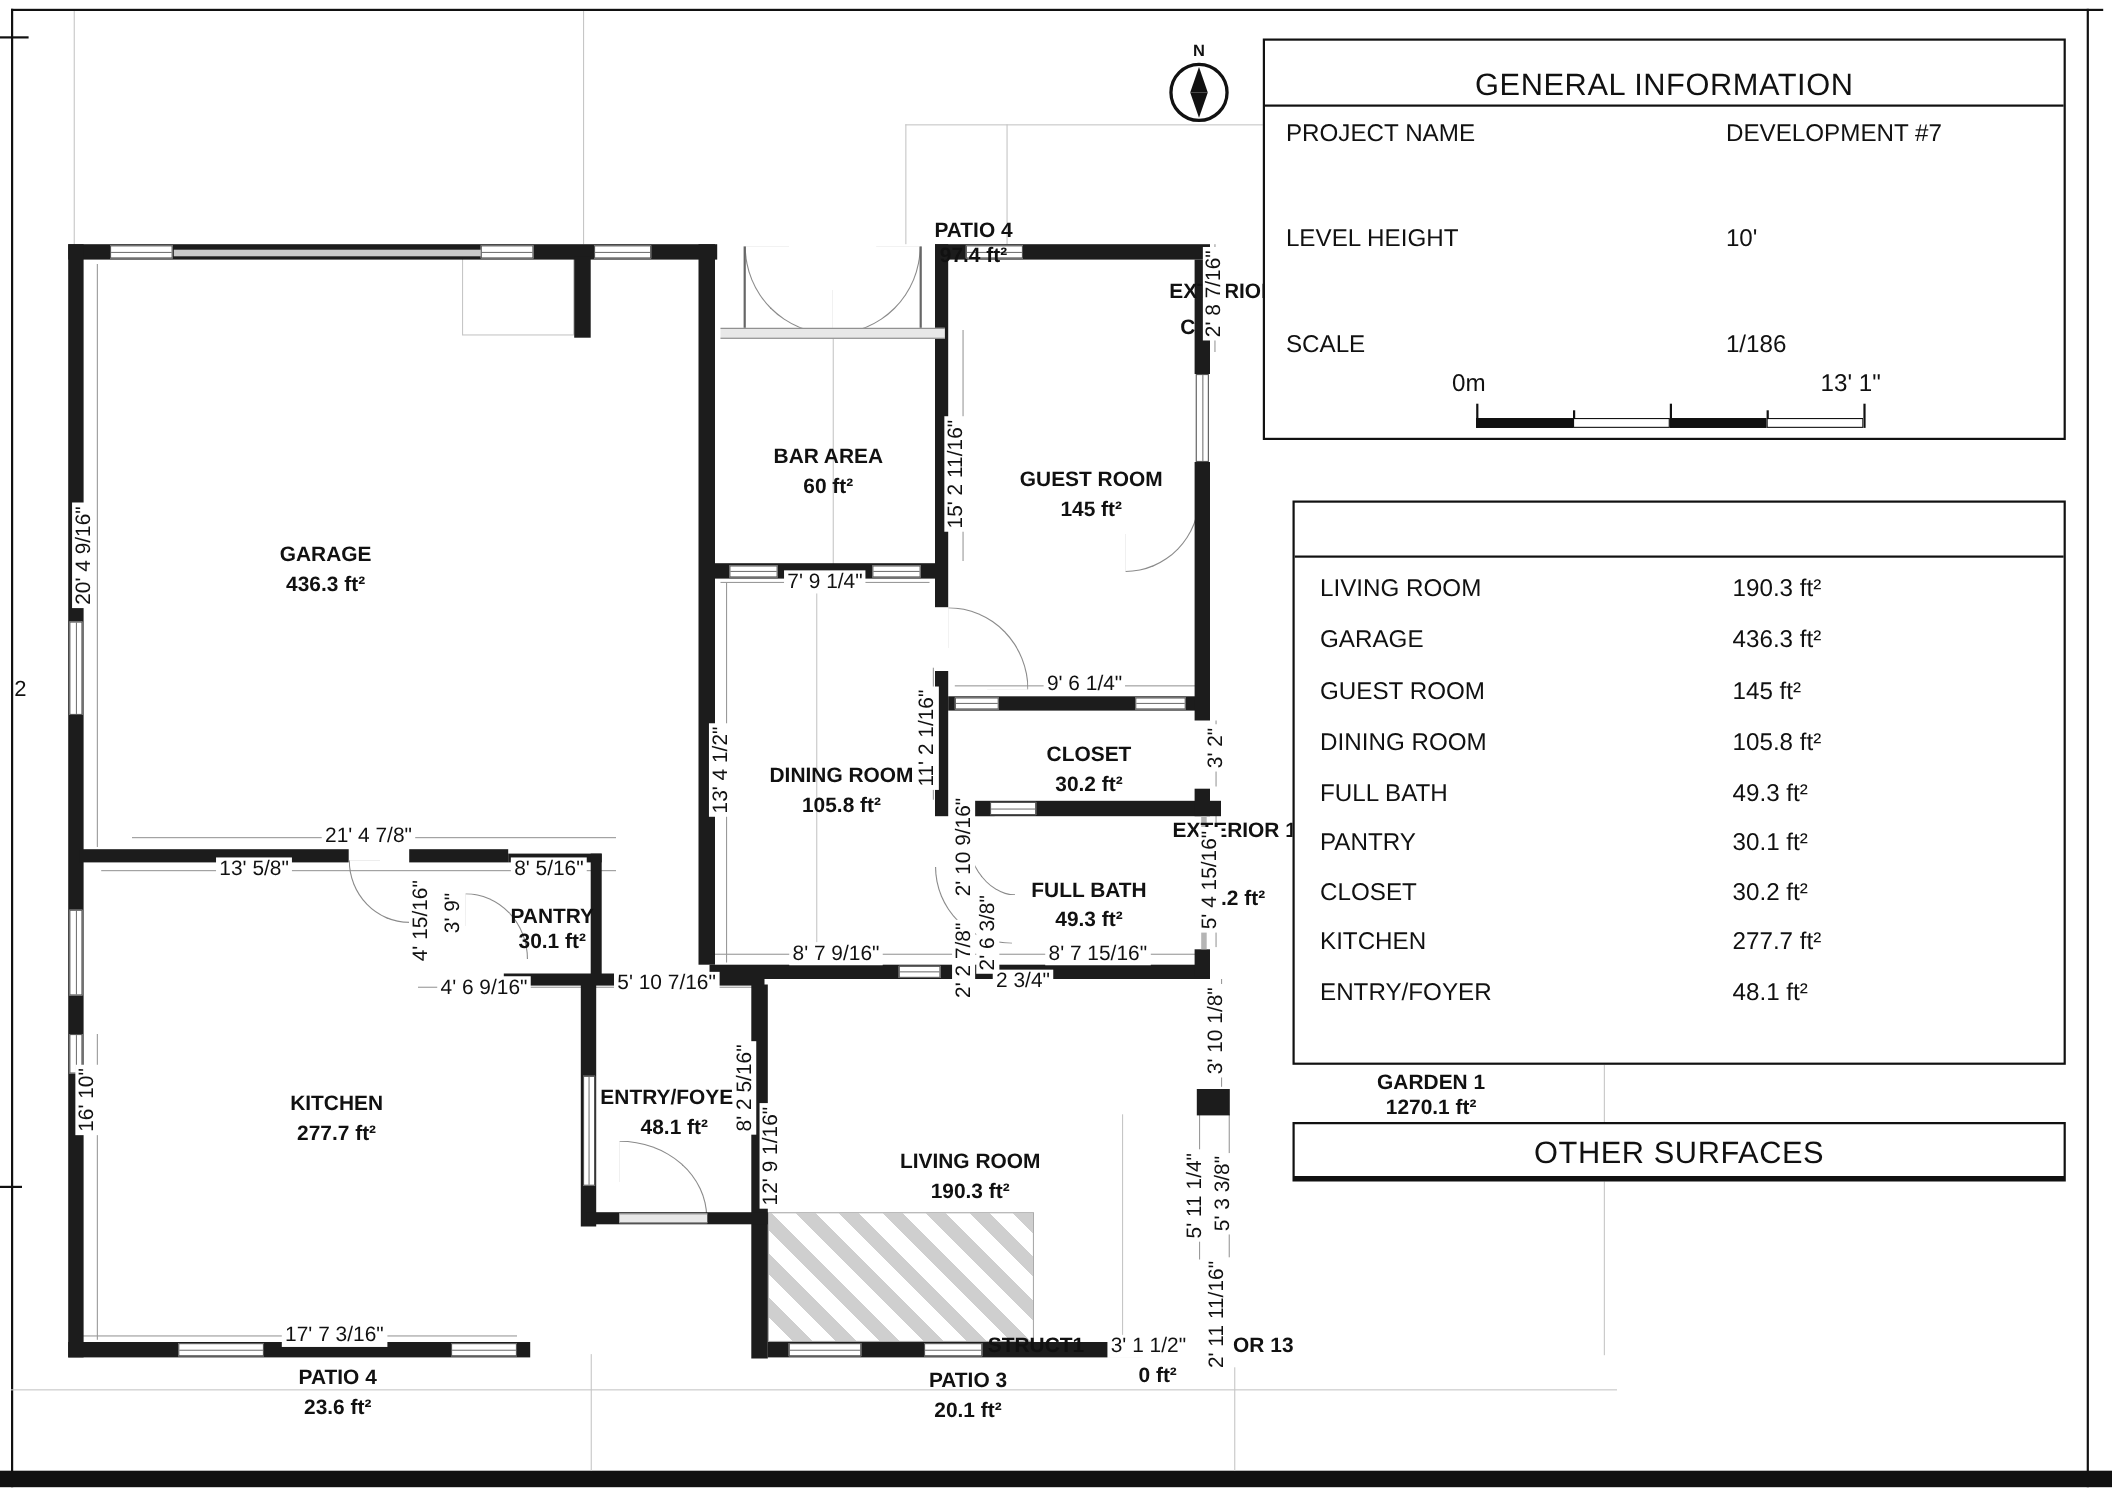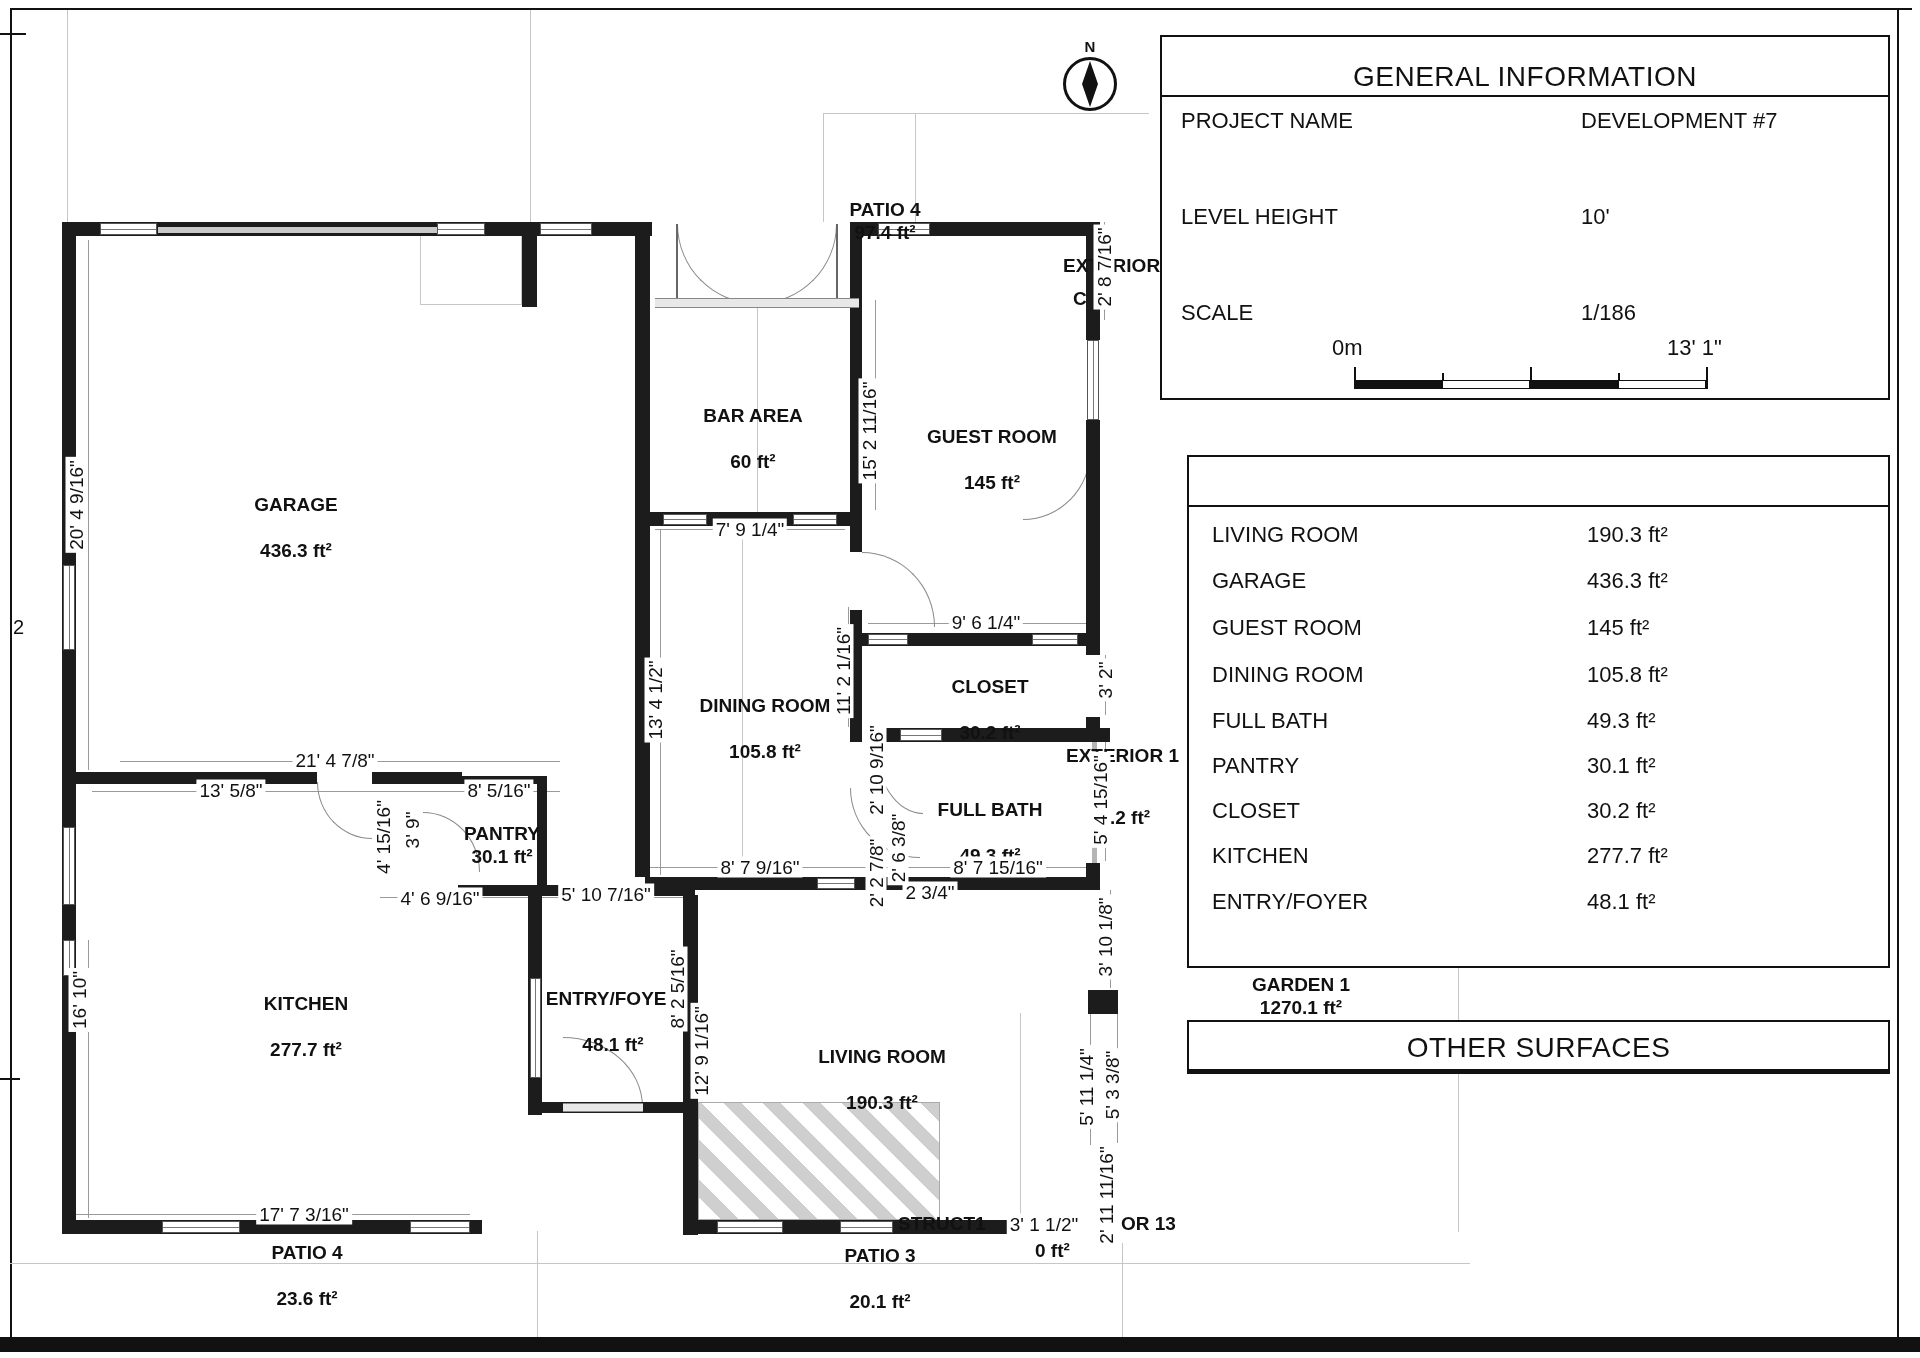--- a/index.html
+++ b/index.html
@@ -23,28 +23,28 @@
   .arc.bl{border-width:0 0 1px 1px;border-bottom-left-radius:100% 100%;}
   .arc.br{border-width:0 1px 1px 0;border-bottom-right-radius:100% 100%;}
   .arc.tr{border-width:1px 1px 0 0;border-top-right-radius:100% 100%;}
   .leaf{position:absolute;background:#666;z-index:5;}
   
   .hatch{position:absolute;border:1px solid #aaa;z-index:2;
          background:repeating-linear-gradient(45deg,#fff 0 15px,#cfcfcf 15px 28px);}
   
   .room{position:absolute;transform:translateX(-50%);text-align:center;z-index:20;white-space:nowrap;}
   .room .rname{font-weight:bold;font-size:19px;line-height:22px;}
-  .room .rarea{font-weight:bold;font-size:19px;line-height:22px;margin-top:24px;}
+  .room .rarea{font-weight:bold;font-size:19px;line-height:22px;margin-top:5px;}
   .room.tight .rarea{margin-top:1px;}
   .frag{position:absolute;font-weight:bold;font-size:19px;line-height:22px;white-space:nowrap;z-index:20;}
   .dim{position:absolute;font-size:19px;line-height:21px;background:#fff;padding:0 3px;white-space:nowrap;
        transform:translate(-50%,-50%);z-index:30;}
   .dim.v{transform:translate(-50%,-50%) rotate(-90deg);}
   
-  .panel{position:absolute;background:#fff;border:2px solid #111;box-sizing:border-box;z-index:40;margin-left:12px;}
+  .panel{position:absolute;background:#fff;border:2px solid #111;box-sizing:border-box;z-index:40;}
   .ptitle{position:absolute;left:0;width:100%;text-align:center;font-size:28px;letter-spacing:.5px;}
   .psep{position:absolute;left:0;width:100%;height:2px;background:#111;}
   .prow{position:absolute;font-size:22px;line-height:24px;white-space:nowrap;}
   .prow .val{position:absolute;top:0;}
   
   .seg{position:absolute;border:1px solid #111;box-sizing:border-box;}
   .tick{position:absolute;background:#111;}
   .slabel{position:absolute;font-size:22px;line-height:22px;white-space:nowrap;}
   
   .compass{position:absolute;border:3px solid #111;border-radius:50%;background:#fff;box-sizing:border-box;z-index:45;}

